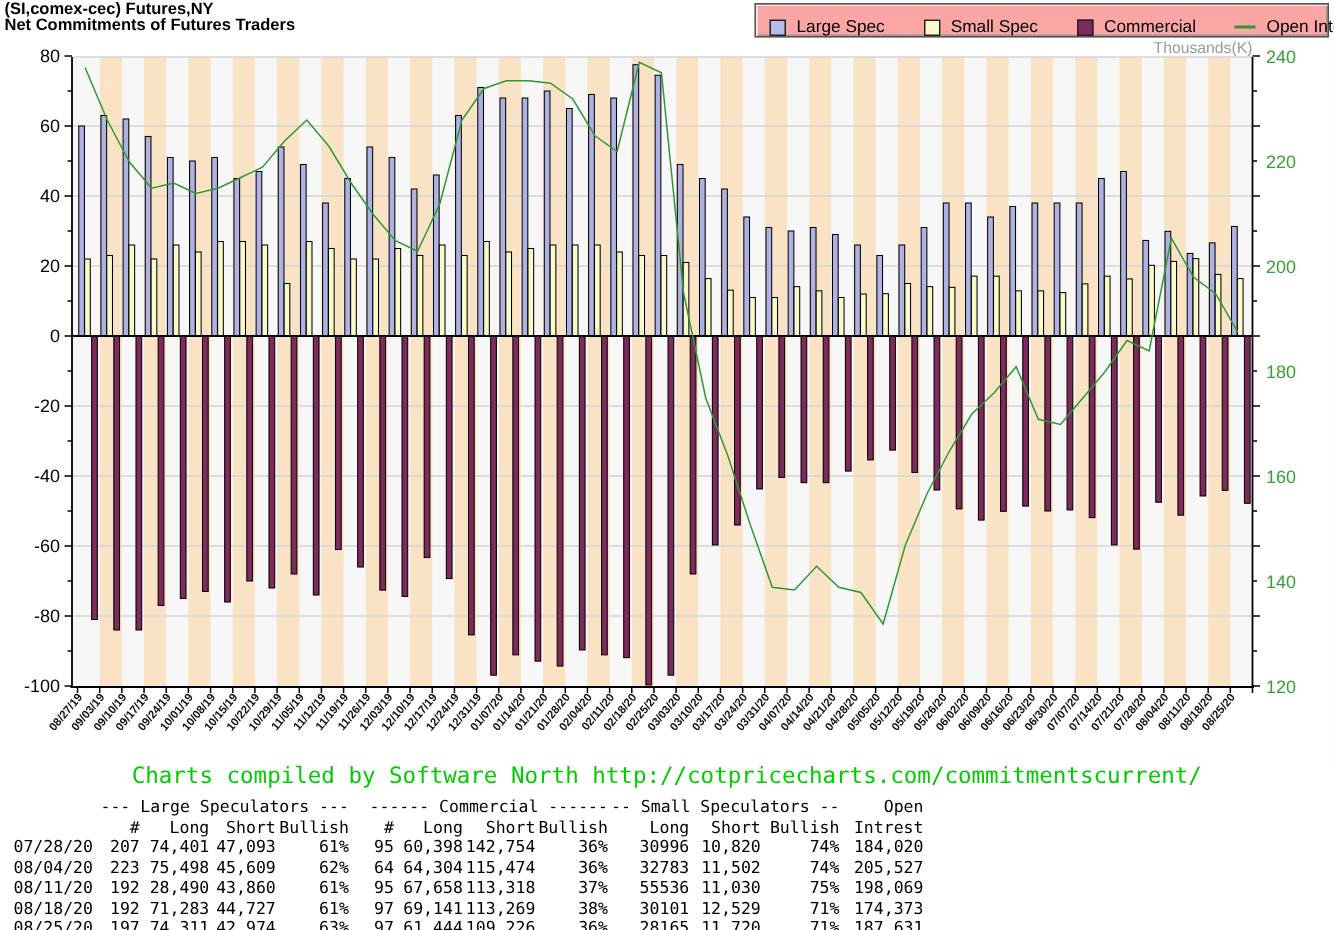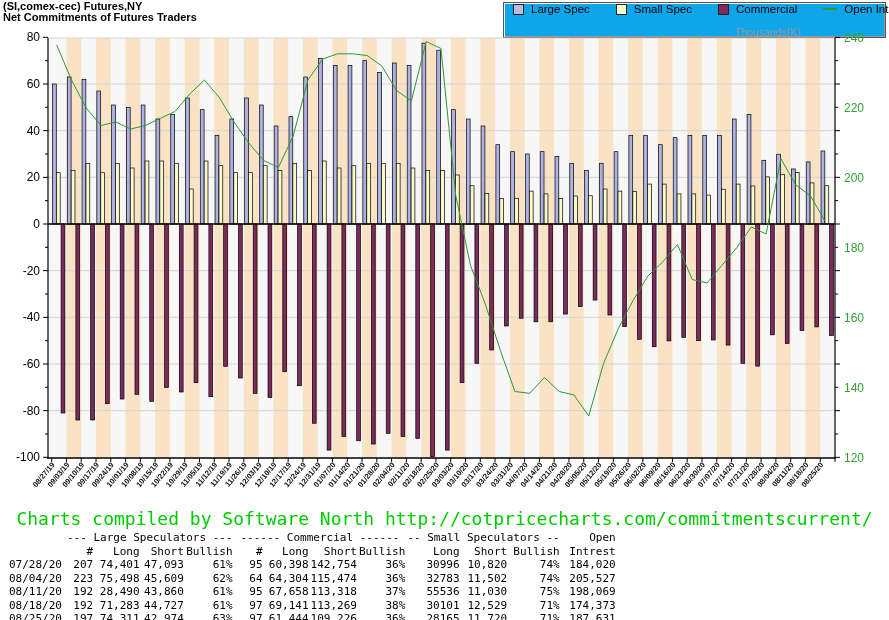--- a/index.html
+++ b/index.html
@@ -1,34 +1,34 @@
 <!DOCTYPE html>
 <html><head>
 <meta charset="utf-8">
 <style>
   html,body{margin:0;padding:0;width:889px;height:620px;background:#fff;overflow:hidden;
     font-family:"Liberation Sans",sans-serif;}
   #stage{position:relative;width:889px;height:620px;}
   #titles{position:absolute;left:3px;top:1px;font-size:11px;font-weight:bold;color:#000;line-height:11px;}
-  #legend{position:absolute;left:503px;top:2px;width:383px;height:36px;background:#0ea5e9;
+  #legend{position:absolute;left:503px;top:2px;width:383px;height:23px;background:#fca5a5;
     border:1px solid #555;box-shadow:inset 1px 1px 0 #f4f4f4, inset -1px -1px 0 #9a9a9a;
-    display:flex;align-items:flex-start;gap:26px;padding-left:9px;box-sizing:border-box;}
+    display:flex;align-items:flex-end;gap:26px;padding-left:9px;box-sizing:border-box;}
   .leg-item{display:flex;align-items:center;gap:7px;font-size:11.5px;color:#000;white-space:nowrap;}
   .swatch{width:9px;height:9px;border:1px solid #222;display:inline-block;}
   .dash{width:14px;height:2px;display:inline-block;}
-  #kunits{position:absolute;left:735px;top:26px;width:100px;text-align:left;
+  #kunits{position:absolute;left:735px;top:26px;width:100px;text-align:right;
     font-size:10.5px;color:#9a9a9a;}
   svg{position:absolute;left:0;top:0;}
   #credit{position:absolute;left:0;top:508px;width:889px;text-align:center;
-    font-family:"DejaVu Sans Mono",monospace;font-size:18px;color:#00cc00;}
+    font-family:"DejaVu Sans Mono",monospace;font-size:15px;color:#00cc00;}
   #cot-table{position:absolute;left:8px;top:531px;border-collapse:collapse;
     font-family:"DejaVu Sans Mono",monospace;font-size:11px;color:#000;}
   #cot-table td{padding:0 1px;text-align:right;line-height:13.5px;white-space:nowrap;}
   #cot-table td.c-date{text-align:left;}
-  #cot-table td.grp{text-align:center;}
+  #cot-table td.grp{text-align:right;}
 </style>
 </head>
 <body>
 
 <div id="stage">
 
   <div id="titles">
     <div>(SI,comex-cec) Futures,NY</div>
     <div>Net Commitments of Futures Traders</div>
   </div>

